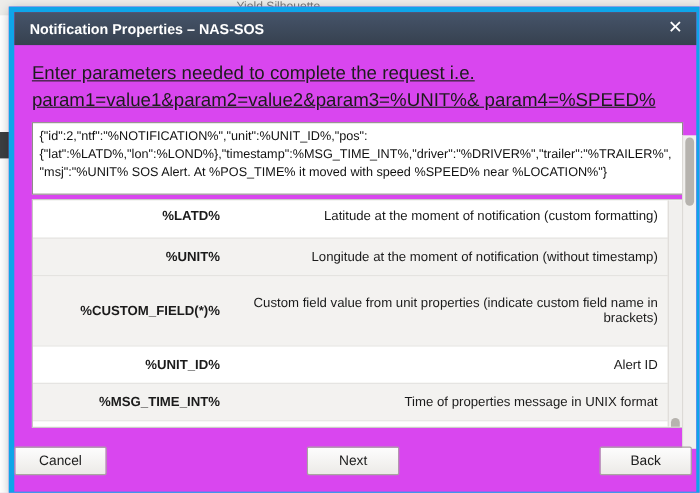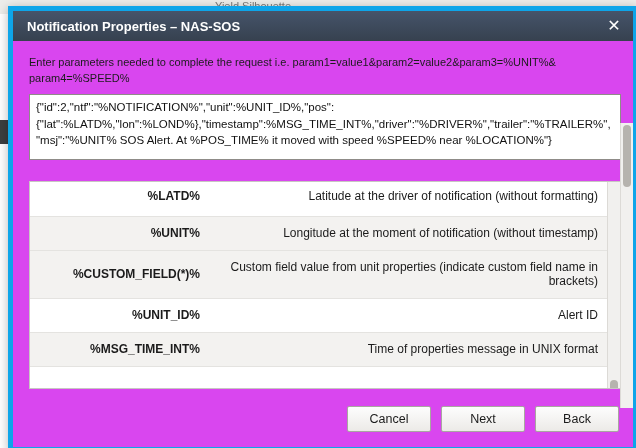--- a/index.html
+++ b/index.html
@@ -114,23 +114,24 @@
 
   .body {
     flex: 1;
     position: relative;
     padding: 0;
     overflow: hidden;
   }
 
   .instructions {
     padding: 14px 16px 6px 16px;
-    font-size: 11px;
+    font-size: 17px;
     color: #1c1c1c;
     line-height: 1.42;
+    text-decoration: underline;
   }
 
   .textarea-wrap {
     margin: 2px 12px 0 16px;
     position: relative;
   }
   textarea.param-input {
     width: 100%;
     box-sizing: border-box;
     height: 66px;
@@ -180,21 +181,21 @@
   table.macro-table td.k {
     width: 160px;
     font-weight: bold;
   }
   table.macro-table tr.alt td { background: #f3f2f0; }
   table.macro-table tr.clipped td {
     height: 20px;
     padding-top: 0;
     padding-bottom: 6px;
   }
-  table.macro-table tr.tall { height: 48px; }
+  table.macro-table tr.tall { height: 64px; }
 
   
   .tbl-scrollbar {
     position: absolute;
     top: 0;
     right: 0;
     bottom: 0;
     width: 12px;
     background: #f1f0ee;
     border-left: 1px solid #dcdad6;
@@ -229,23 +230,23 @@
     border-radius: 4px;
   }
 
   
   .footer {
     position: absolute;
     left: 0; right: 0; bottom: 0;
     height: 50px;
     display: flex;
     align-items: center;
-    justify-content: flex-end;
+    justify-content: space-between;
     gap: 10px;
-    padding: 0 14px 6px 0;
+    padding: 0 4px 6px 0;
     box-sizing: border-box;
   }
   .btn {
     min-width: 84px;
     height: 26px;
     font-size: 12.5px;
     color: #1b1b1b;
     background: linear-gradient(#fdfdfd, #eceae7);
     border: 1px solid #a9a6a1;
     border-radius: 2px;
@@ -281,21 +282,21 @@
     <div class="textarea-wrap">
       <textarea class="param-input" placeholder="" style="">{"id":2,"ntf":"%NOTIFICATION%","unit":%UNIT_ID%,"pos":{"lat":%LATD%,"lon":%LOND%},"timestamp":%MSG_TIME_INT%,"driver":"%DRIVER%","trailer":"%TRAILER%","msj":"%UNIT% SOS Alert. At %POS_TIME% it moved with speed %SPEED% near %LOCATION%"}</textarea>
     </div>
 
     <div class="table-area">
       <div class="table-scroll">
         <table class="macro-table">
           <tbody>
             <tr class="clipped">
               <td class="k">%LATD%</td>
-              <td class="v">Latitude at the driver of notification (without formatting)</td>
+              <td class="v">Latitude at the moment of notification (custom formatting)</td>
             </tr>
             <tr class="alt">
               <td class="k">%UNIT%</td>
               <td class="v">Longitude at the moment of notification (without timestamp)</td>
             </tr>
             <tr class="alt tall">
               <td class="k">%CUSTOM_FIELD(*)%</td>
               <td class="v">Custom field value from unit properties (indicate custom field name in brackets)</td>
             </tr>
             <tr>

